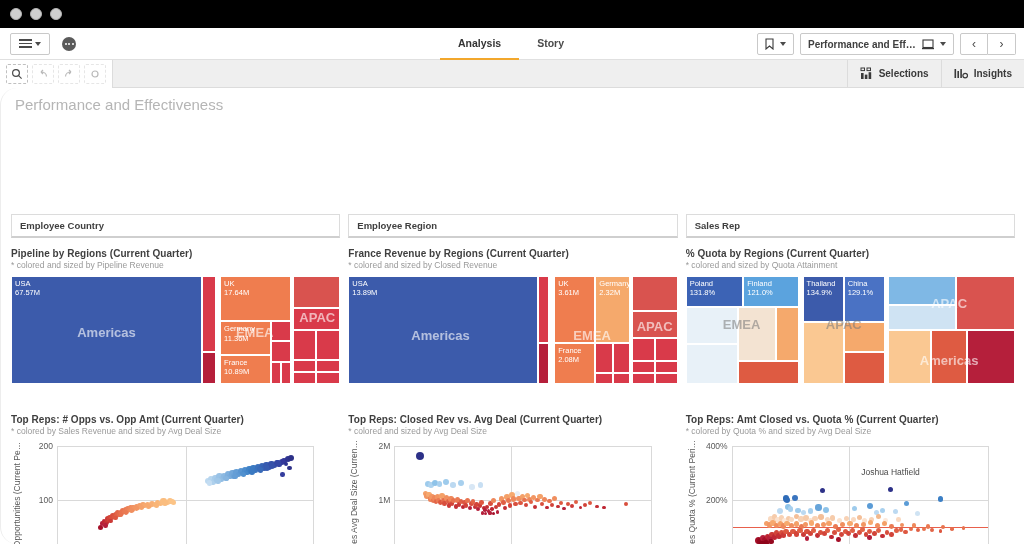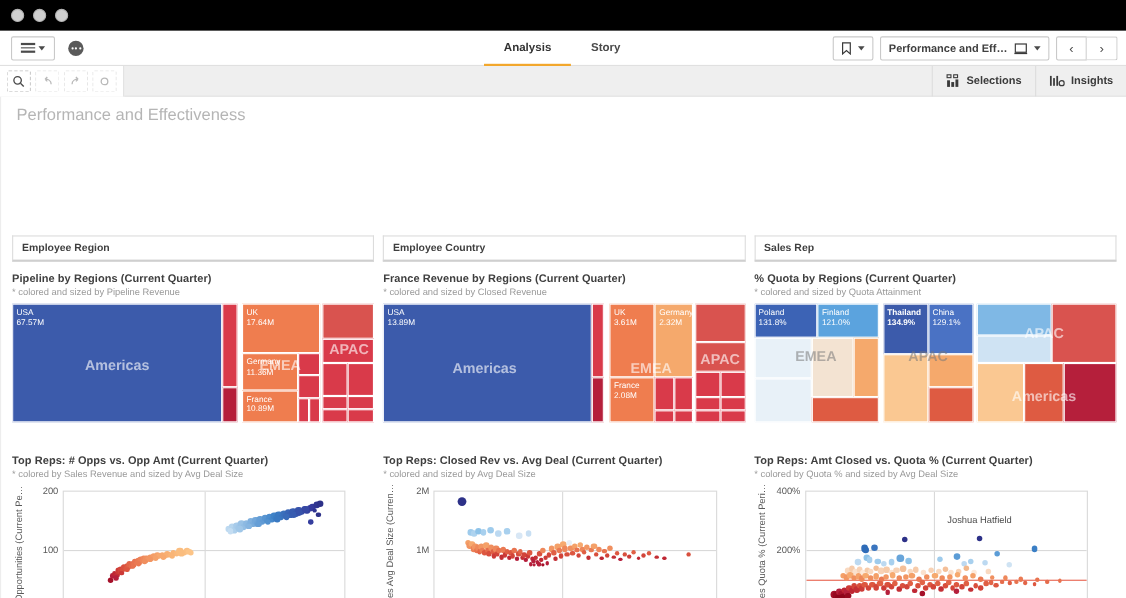--- a/index.html
+++ b/index.html
@@ -72,21 +72,21 @@
              border-right:1px solid #dcdcdc; }
   .tool-ic{ width:22px;height:20px; display:flex;align-items:center;justify-content:center;
             border:1px dashed #c0c0c0; border-radius:2px; cursor:pointer; }
   .tool-ic.dis{ opacity:.38; cursor:default; }
   .sel-right{ margin-left:auto; display:flex; align-items:stretch; height:28px; }
   .sel-btn{ display:flex; align-items:center; gap:6px; padding:0 12px; font-size:10px;
             font-weight:bold; color:#3a3a3a; border-left:1px solid #dcdcdc; cursor:pointer; }
 
   
   .sheet{ position:absolute; left:0; top:88px; width:1024px; height:456px; background:#fff;
-          border-left:1px solid #ededed; }
+          border-left:1px solid #ededed;border-radius:17px; }
   .sheet-title{ position:absolute; left:14px; top:8px; font-size:15px; color:#b5b5b5; font-weight:400; }
 
   .filters{ position:absolute; left:10px; top:126px; width:1004px; height:24px; display:flex; gap:8px; }
   .filter{
     flex:1; border:1px solid #dcdcdc; border-bottom:2px solid #cfcfcf; background:#fff;
     display:flex; align-items:center; padding:0 8px; font-size:9.5px; font-weight:bold; color:#3f3f3f;
     cursor:pointer;
   }
 
   .grid{ position:absolute; left:10px; top:160px; width:1004px; }
@@ -221,24 +221,24 @@
         <span>Insights</span>
       </div>
     </div>
   </div>
 
   <div class="sheet">
     <div class="sheet-title">Performance and Effectiveness</div>
 
     <div class="filters">
       <div class="filter">
+        <span>Employee Country</span>
+      </div>
+      <div class="filter">
         <span>Employee Region</span>
-      </div>
-      <div class="filter">
-        <span>Employee Country</span>
       </div>
       <div class="filter">
         <span>Sales Rep</span>
       </div>
     </div>
 
     <div class="grid">
       <div class="row" style="margin-bottom:30px;">
         <div class="cell">
           <div class="viz-title">Pipeline by Regions (Current Quarter)</div>
@@ -328,21 +328,21 @@
               </div>
               <div class="tnode" style="left: 17.5%; top: 0%; width: 17%; height: 29%; background: rgb(91, 163, 222);">
                 <div class="tlabel">Finland
 121.0%</div>
               </div>
               <div class="tnode" style="left: 0%; top: 29%; width: 16%; height: 34%; background: rgb(232, 241, 248);"></div>
               <div class="tnode" style="left: 16%; top: 29%; width: 11.5%; height: 50%; background: rgb(243, 227, 210);"></div>
               <div class="tnode" style="left: 27.5%; top: 29%; width: 7%; height: 50%; background: rgb(245, 169, 108);"></div>
               <div class="tnode" style="left: 0%; top: 63%; width: 16%; height: 37%; background: rgb(232, 241, 248);"></div>
               <div class="tnode" style="left: 16%; top: 79%; width: 18.5%; height: 21%; background: rgb(222, 91, 66);"></div>
-              <div class="tnode" style="left: 35.5%; top: 0%; width: 12.5%; height: 43%; background: rgb(60, 91, 171); font-weight: bold;">
+              <div class="tnode" style="left: 35.5%; top: 0%; width: 12.5%; height: 43%; background: rgb(60, 91, 171);">
                 <div class="tlabel">Thailand
 134.9%</div>
               </div>
               <div class="tnode" style="left: 48%; top: 0%; width: 12.5%; height: 43%; background: rgb(74, 114, 196);">
                 <div class="tlabel">China
 129.1%</div>
               </div>
               <div class="tnode" style="left: 35.5%; top: 43%; width: 12.5%; height: 57%; background: rgb(250, 200, 146);"></div>
               <div class="tnode" style="left: 48%; top: 43%; width: 12.5%; height: 27%; background: rgb(245, 169, 108);"></div>
               <div class="tnode" style="left: 48%; top: 70%; width: 12.5%; height: 30%; background: rgb(222, 91, 66);"></div>

